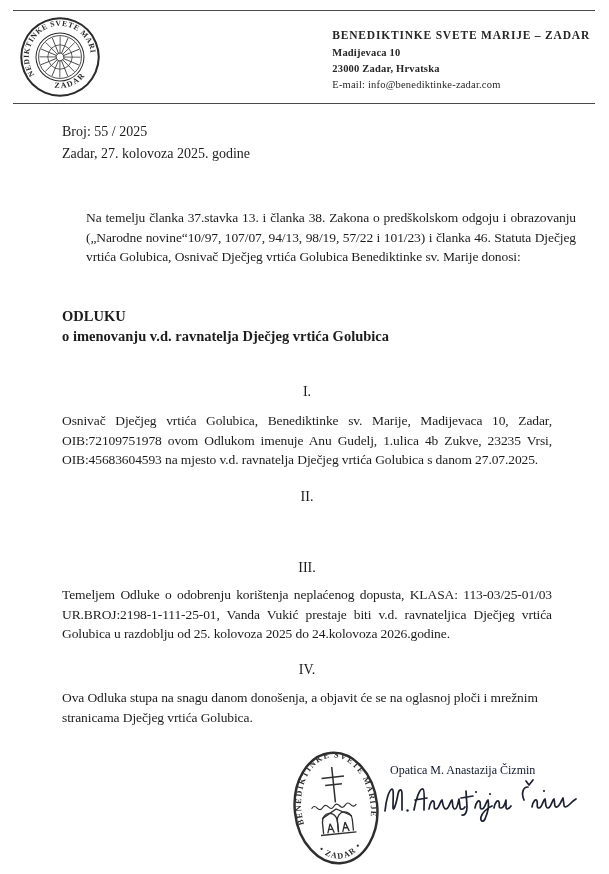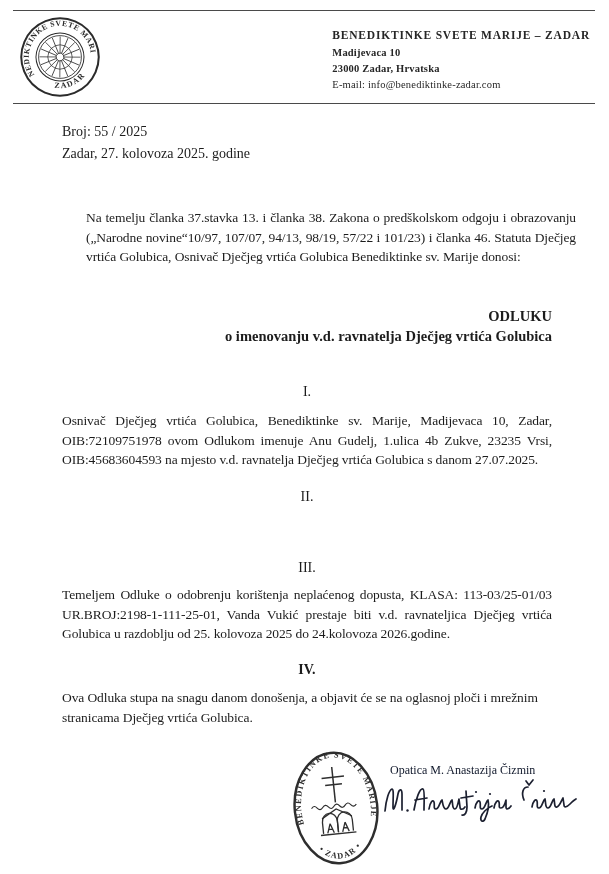--- a/index.html
+++ b/index.html
@@ -31,30 +31,30 @@
     position:absolute; left:62px; width:490px; margin:0;
     font-size:13.5px; line-height:19.5px; text-align:justify; letter-spacing:-0.1px;
   }
   .intro   { top:208px;margin-left:24px; }
   .sec1-t  { top:411px; }
   .sec2-t  { top:513px; text-align:left; }
   .sec3-t  { top:585px; }
   .sec4-t  { top:688px; text-align:left; }
 
   .title-block {
-    position:absolute; left:62px; top:306px; width:490px; text-align:right;
+    position:absolute; left:62px; top:306px; width:490px; text-align:left;
     font-weight:bold; font-size:14.5px; line-height:20px;
   }
   .secnum {
     position:absolute; left:62px; width:490px; text-align:center; font-size:14px;
   }
   .sec1-n { top:384px; }
   .sec2-n { top:489px; }
   .sec3-n { top:560px; }
-  .sec4-n { top:662px;font-weight:bold; }
+  .sec4-n { top:662px; }
 
   .sig-name { position:absolute; left:390px; top:763px; font-size:12px; color:#0f172a;font-family:Liberation Serif, serif; }
 
   svg text { font-family:"Liberation Serif","DejaVu Serif",serif; }
 </style>
 </head>
 <body>
 
 <div class="page">
 

